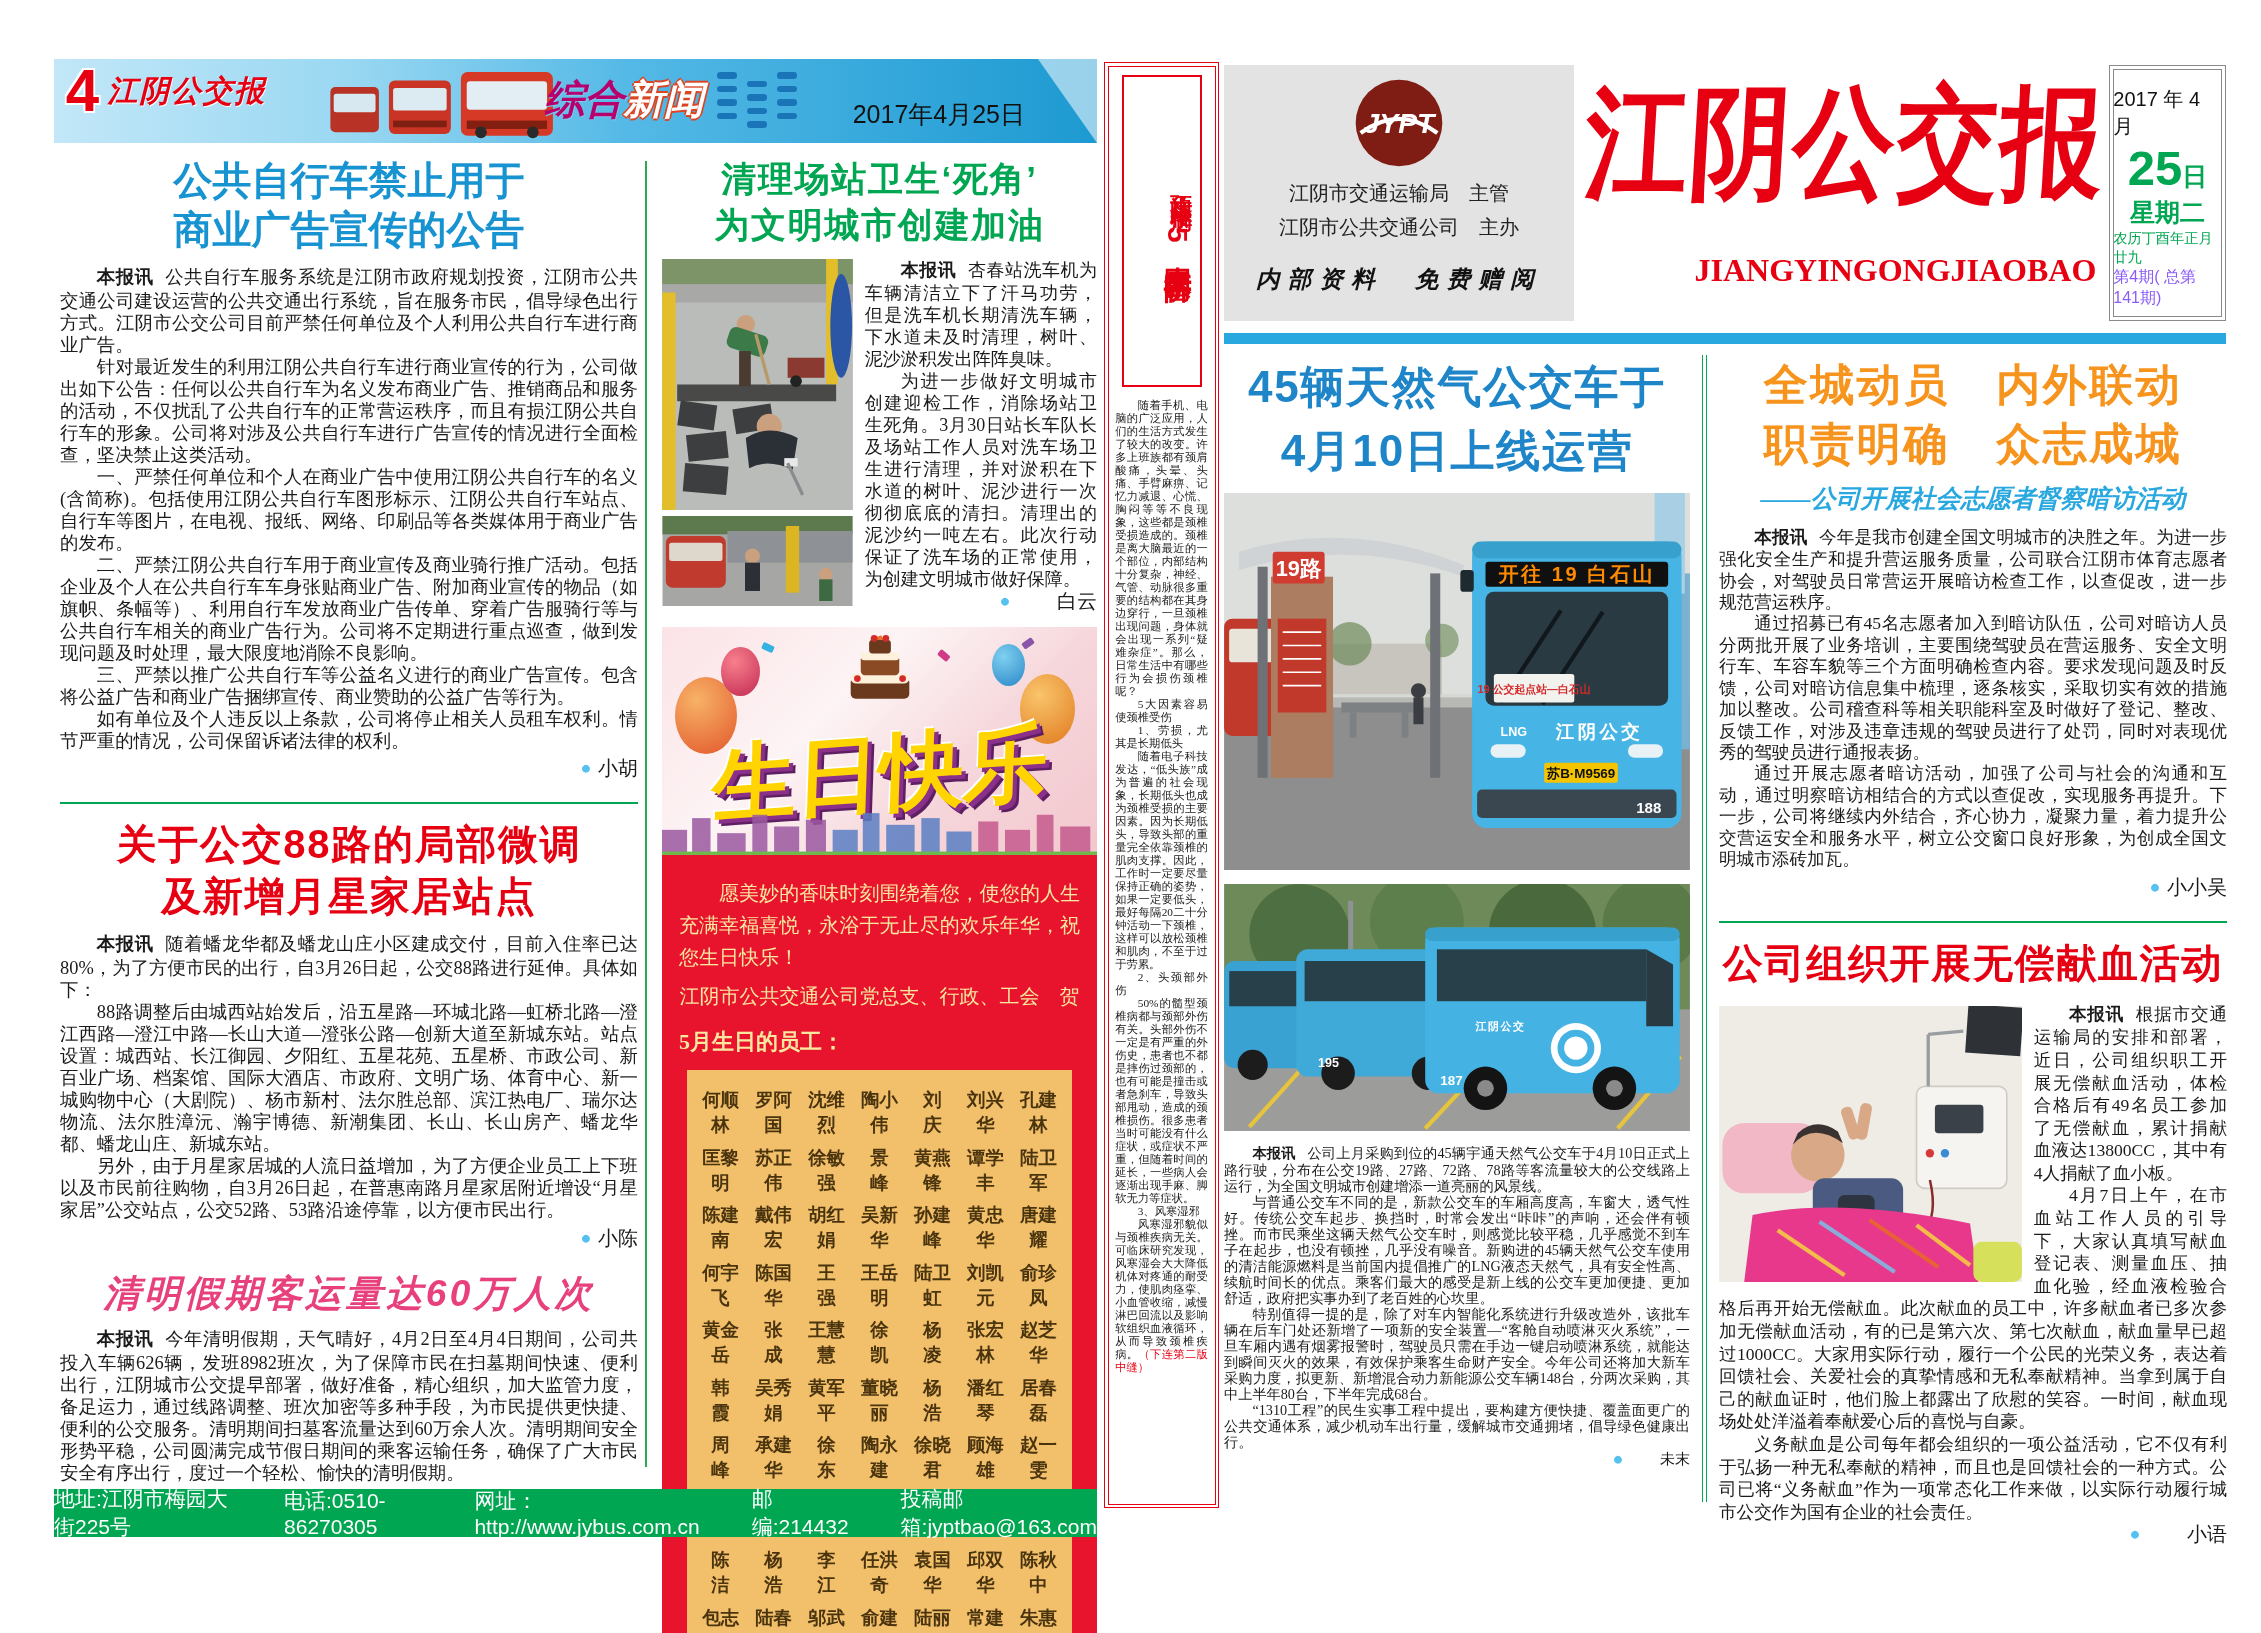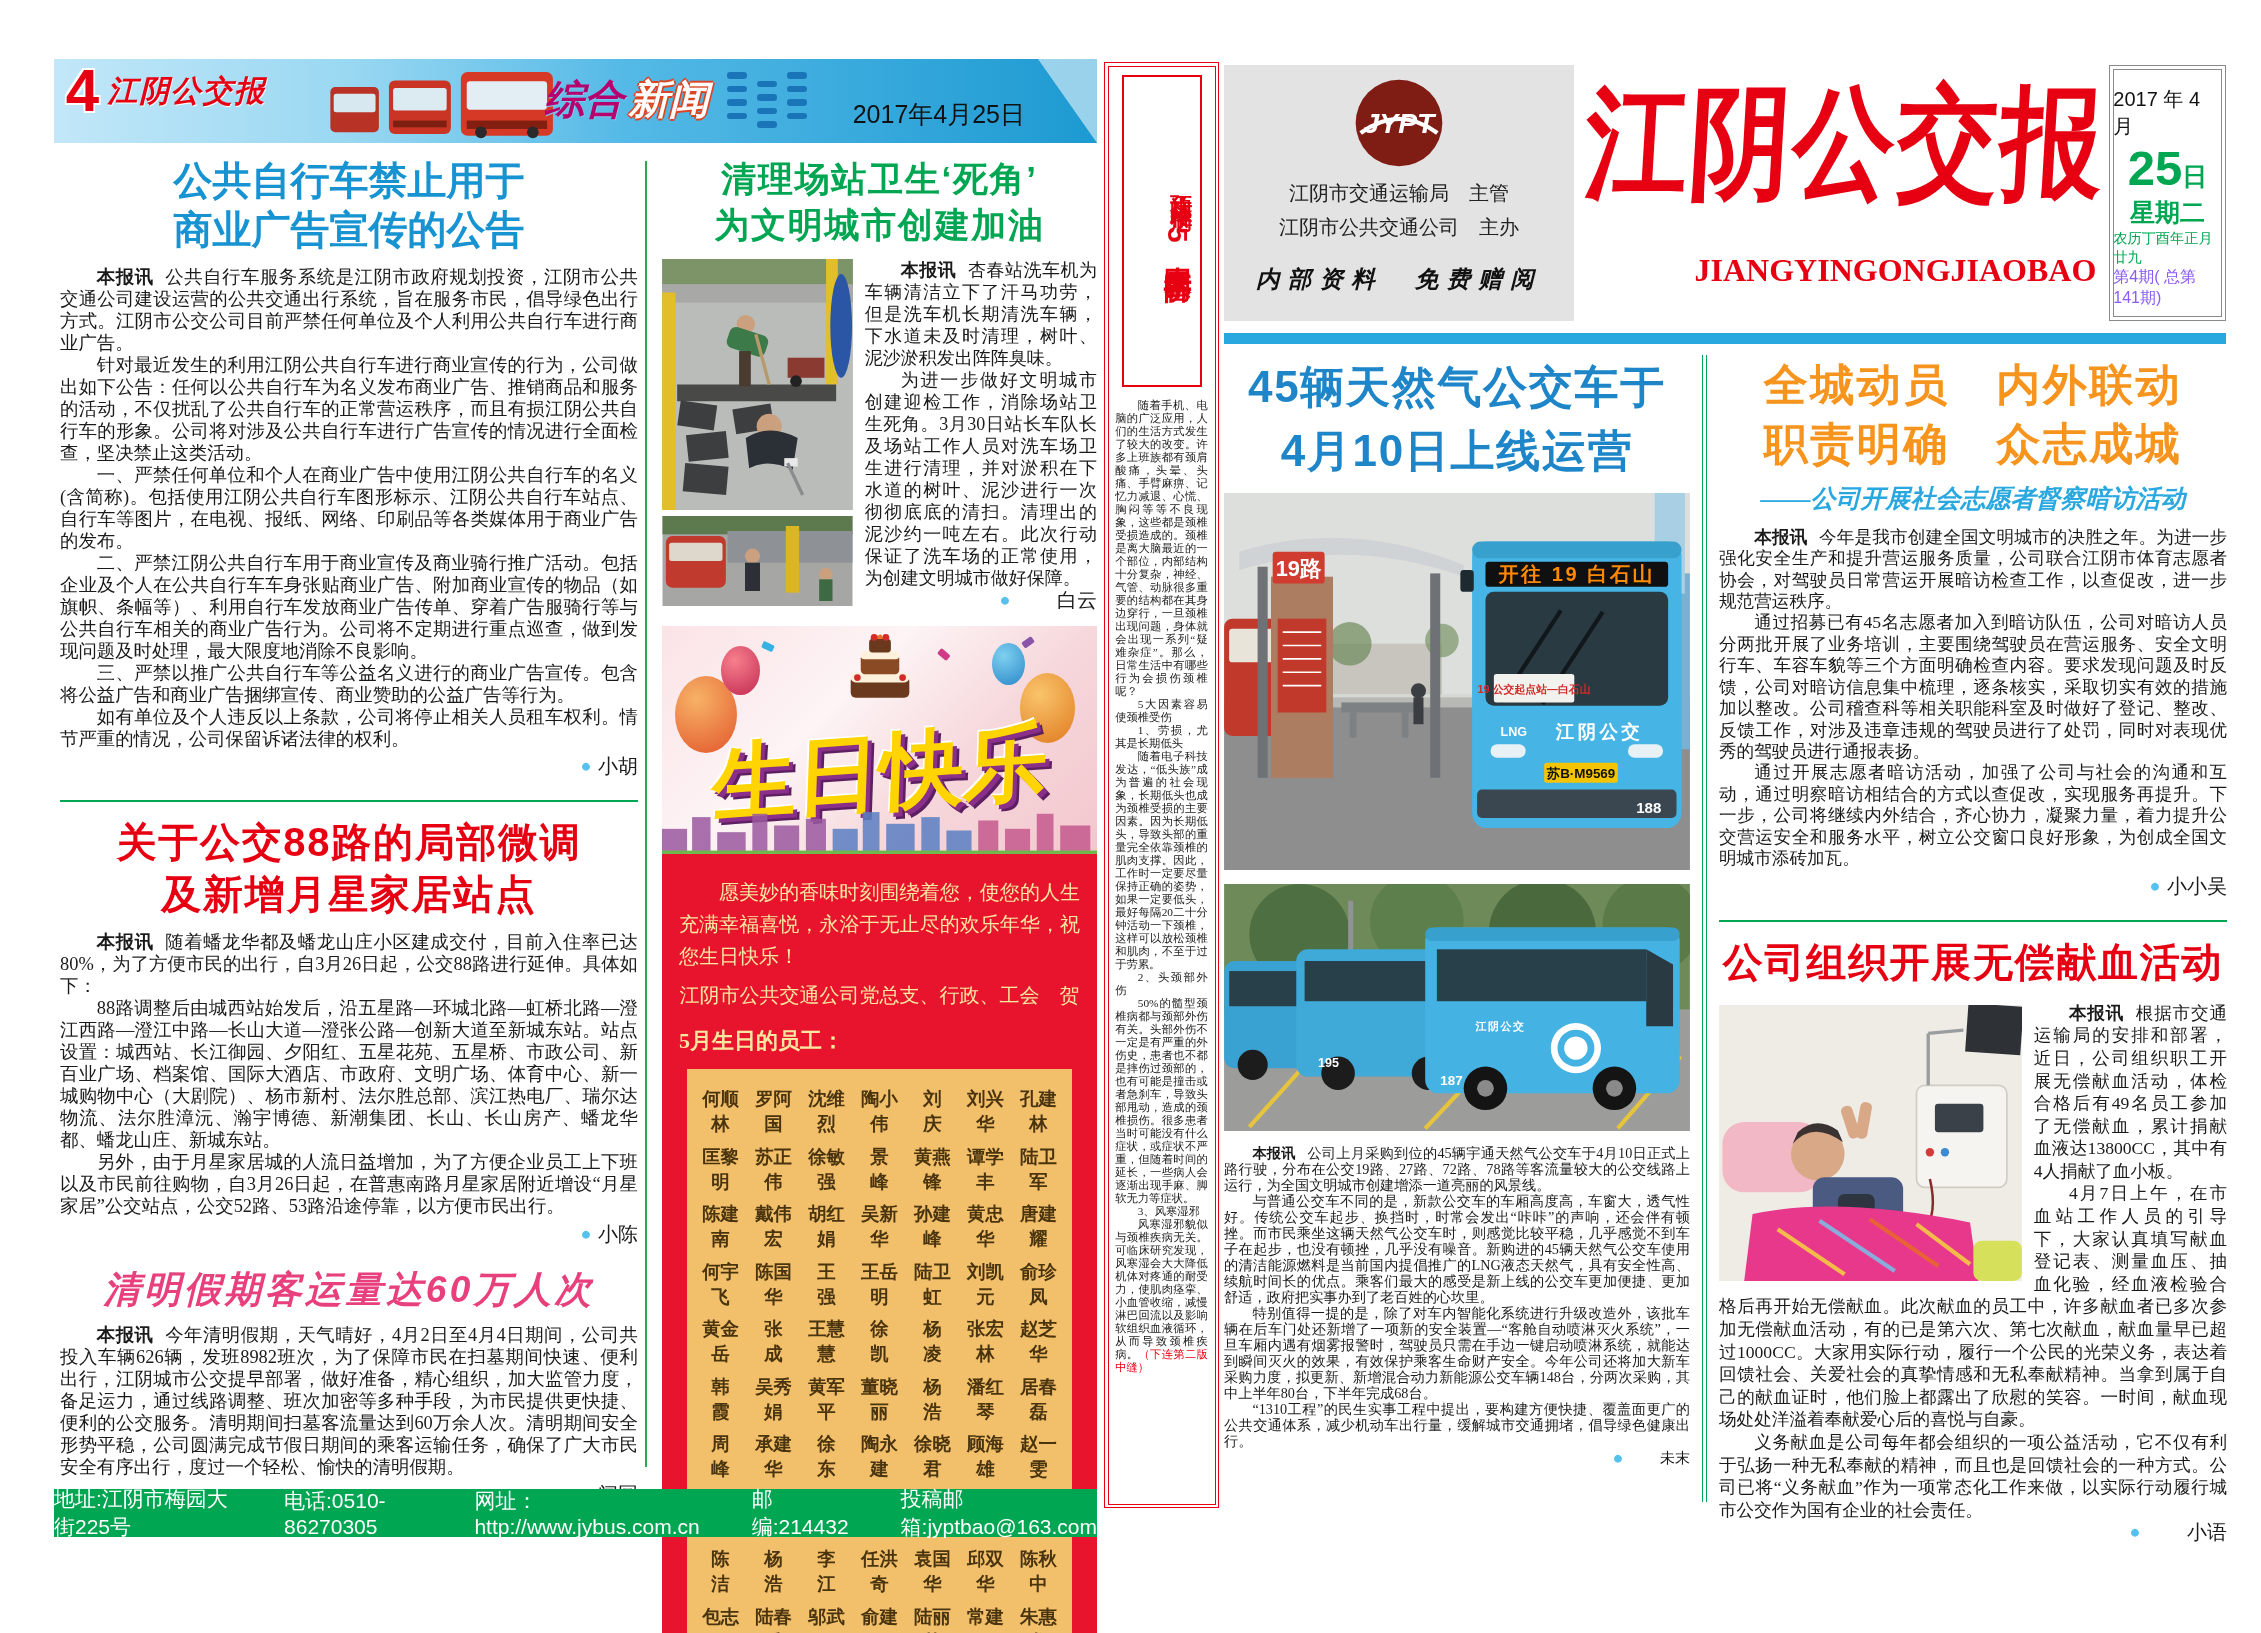--- a/index.html
+++ b/index.html
@@ -9,21 +9,21 @@
 
   
   .banner{position:absolute;left:54px;top:59px;width:1043px;height:84px;
           background:linear-gradient(90deg,#c2e7f8 0%,#9ad8f2 28%,#54b9e6 55%,#1d9ad2 100%);}
   .banner-left{position:absolute;left:11.7px;top:5px;display:flex;align-items:center;gap:8.4px;}
   .page-num{font-size:60px;font-weight:900;color:#e60012;font-family:"Liberation Sans",sans-serif;
             text-shadow:1.7px 1.7px 0 #fff,-1.7px -1.7px 0 #fff,1.7px -1.7px 0 #fff,-1.7px 1.7px 0 #fff;line-height:0.9;}
   .masthead-small{font-size:30px;font-weight:900;color:#e60012;font-style:italic;letter-spacing:1.7px;
                   text-shadow:0.8px 0.8px 0 #fff;}
   .banner-buses{position:absolute;left:268px;top:3.3px;}
-  .section-block{position:absolute;left:490px;top:13.4px;display:flex;align-items:center;gap:5px;
+  .section-block{position:absolute;left:490px;top:13.4px;display:flex;align-items:center;
                  font-family:"Liberation Sans",sans-serif;}
   .section-1{font-size:40px;font-weight:900;color:#b5006e;font-style:italic;text-shadow:0.8px 0.8px 0 #7ec8ec;}
   .section-2{font-size:40px;font-weight:900;color:#ffffff;font-style:italic;
              text-shadow:1.7px 0 #d42,-1.7px 0 #d42,0 1.7px #d42,0 -1.7px #d42;}
   .dots{display:flex;gap:10px;margin-left:13.4px;}
   .dot-col{display:flex;flex-direction:column;gap:6.7px;}
   .dash{width:20px;height:6.7px;background:#1a74b8;border-radius:3.3px;}
   .banner-date{position:absolute;right:72px;bottom:11.7px;font-size:25px;color:#111;
                font-family:"Liberation Sans",sans-serif;}
   .page-curl{position:absolute;right:0;top:0;width:0;height:0;
@@ -39,21 +39,21 @@
   .t-red{color:#e60012;font-size:40px;font-weight:900;line-height:1.3;letter-spacing:1.7px;}
   .t-pink{color:#e8407d;font-size:37px;font-weight:900;font-style:italic;letter-spacing:3.3px;line-height:1.2;}
   .t-green{color:#00a651;font-size:35px;font-weight:900;line-height:1.3;letter-spacing:1.7px;}
   .t-blue2{color:#1e86c8;font-size:44px;font-weight:900;line-height:1.45;letter-spacing:1.7px;}
   .t-orange{color:#f7941d;font-size:44px;font-weight:900;line-height:1.35;letter-spacing:2.5px;}
   .t-sub{color:#29a8e0;font-size:25px;font-weight:900;font-style:italic;margin-top:8.4px;}
   .t-red2{color:#e60012;font-size:40px;font-weight:900;letter-spacing:1.7px;}
 
   .body-text p{margin:0;text-align:justify;text-indent:2em;}
   .col-left .body-text{margin-top:11.7px;font-size:18.4px;line-height:22px;}
-  .lead{font-family:Liberation Serif, serif;font-weight:bold;margin-right:11.7px;}
+  .lead{font-family:Liberation Mono, monospace;font-weight:bold;margin-right:11.7px;}
   .sig{display:flex;justify-content:flex-end;align-items:center;gap:6.7px;margin-top:3.3px;
        font-size:20px;}
   .sig .dot{color:#56c0ee;font-size:18.4px;}
   .hr-green{border:none;border-top:2.5px solid #00a651;margin:15px 0 13.4px;}
 
   
   .clean-flex{display:flex;gap:11.7px;margin-top:11.7px;}
   .clean-photos{width:191px;display:flex;flex-direction:column;gap:6.7px;}
   .clean-text{flex:1;font-size:18px;line-height:22px;}
   .clean-text p{margin:0;text-align:justify;text-indent:2em;}

